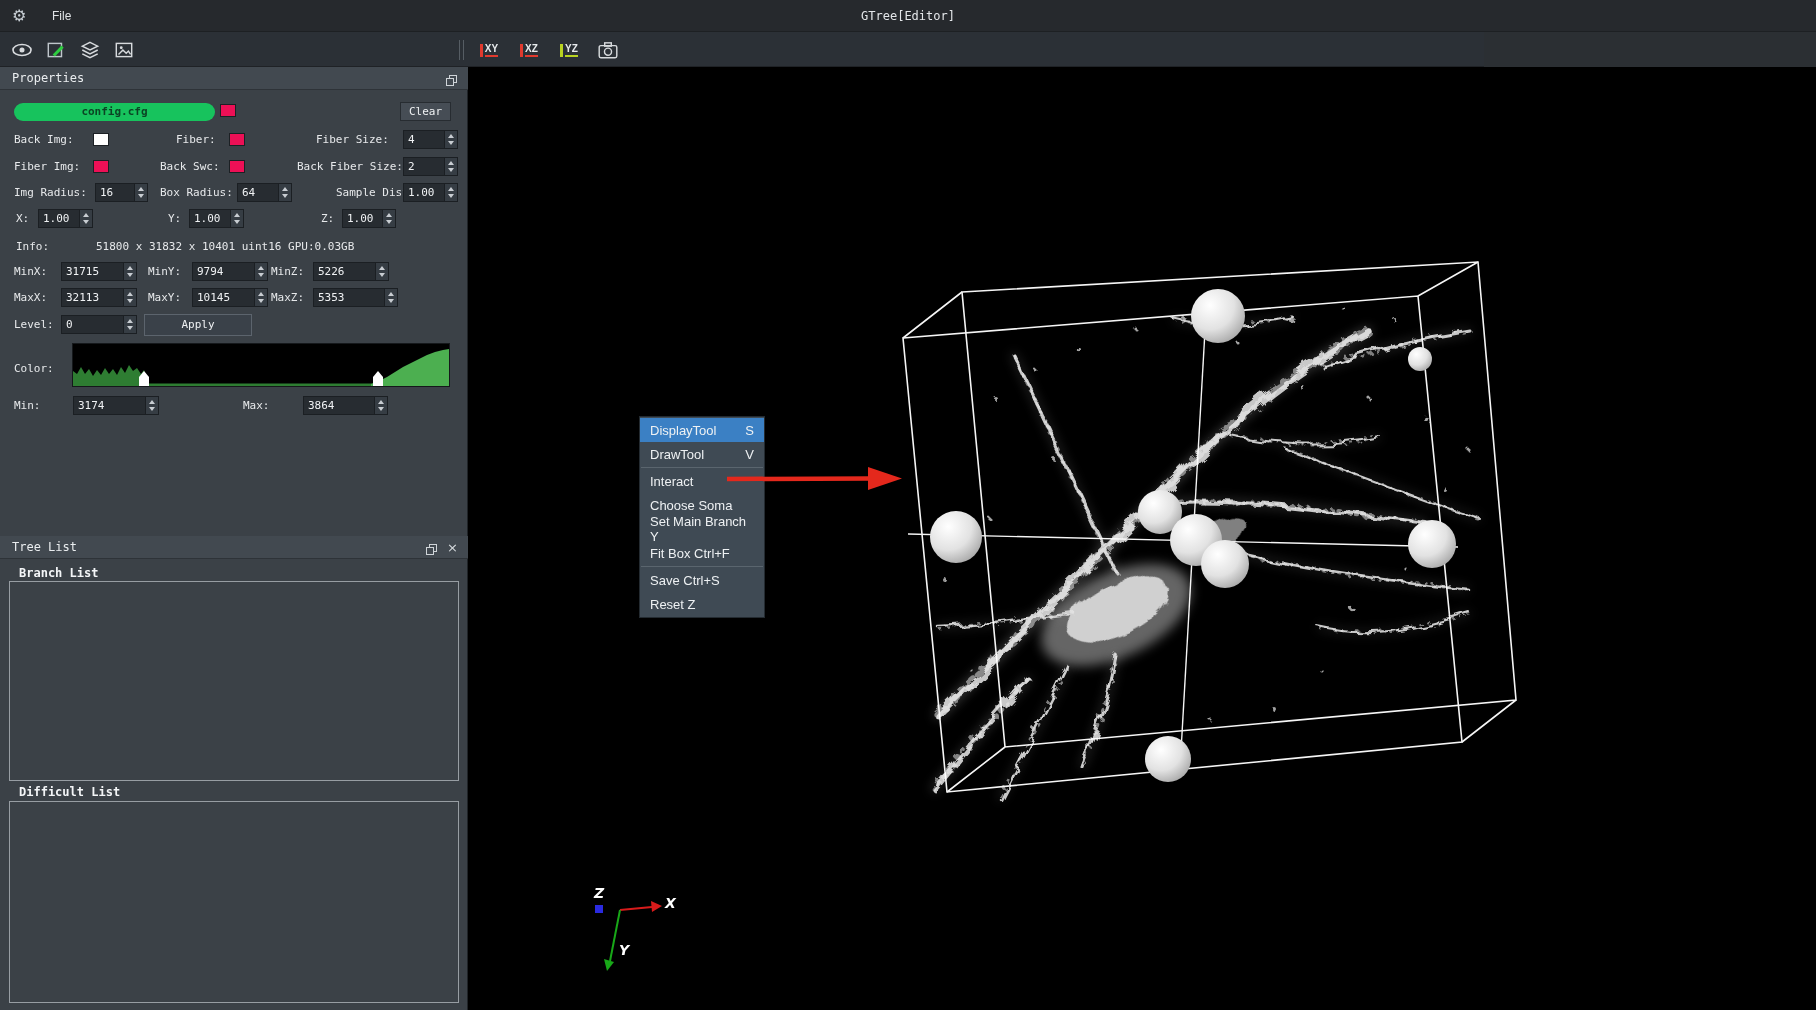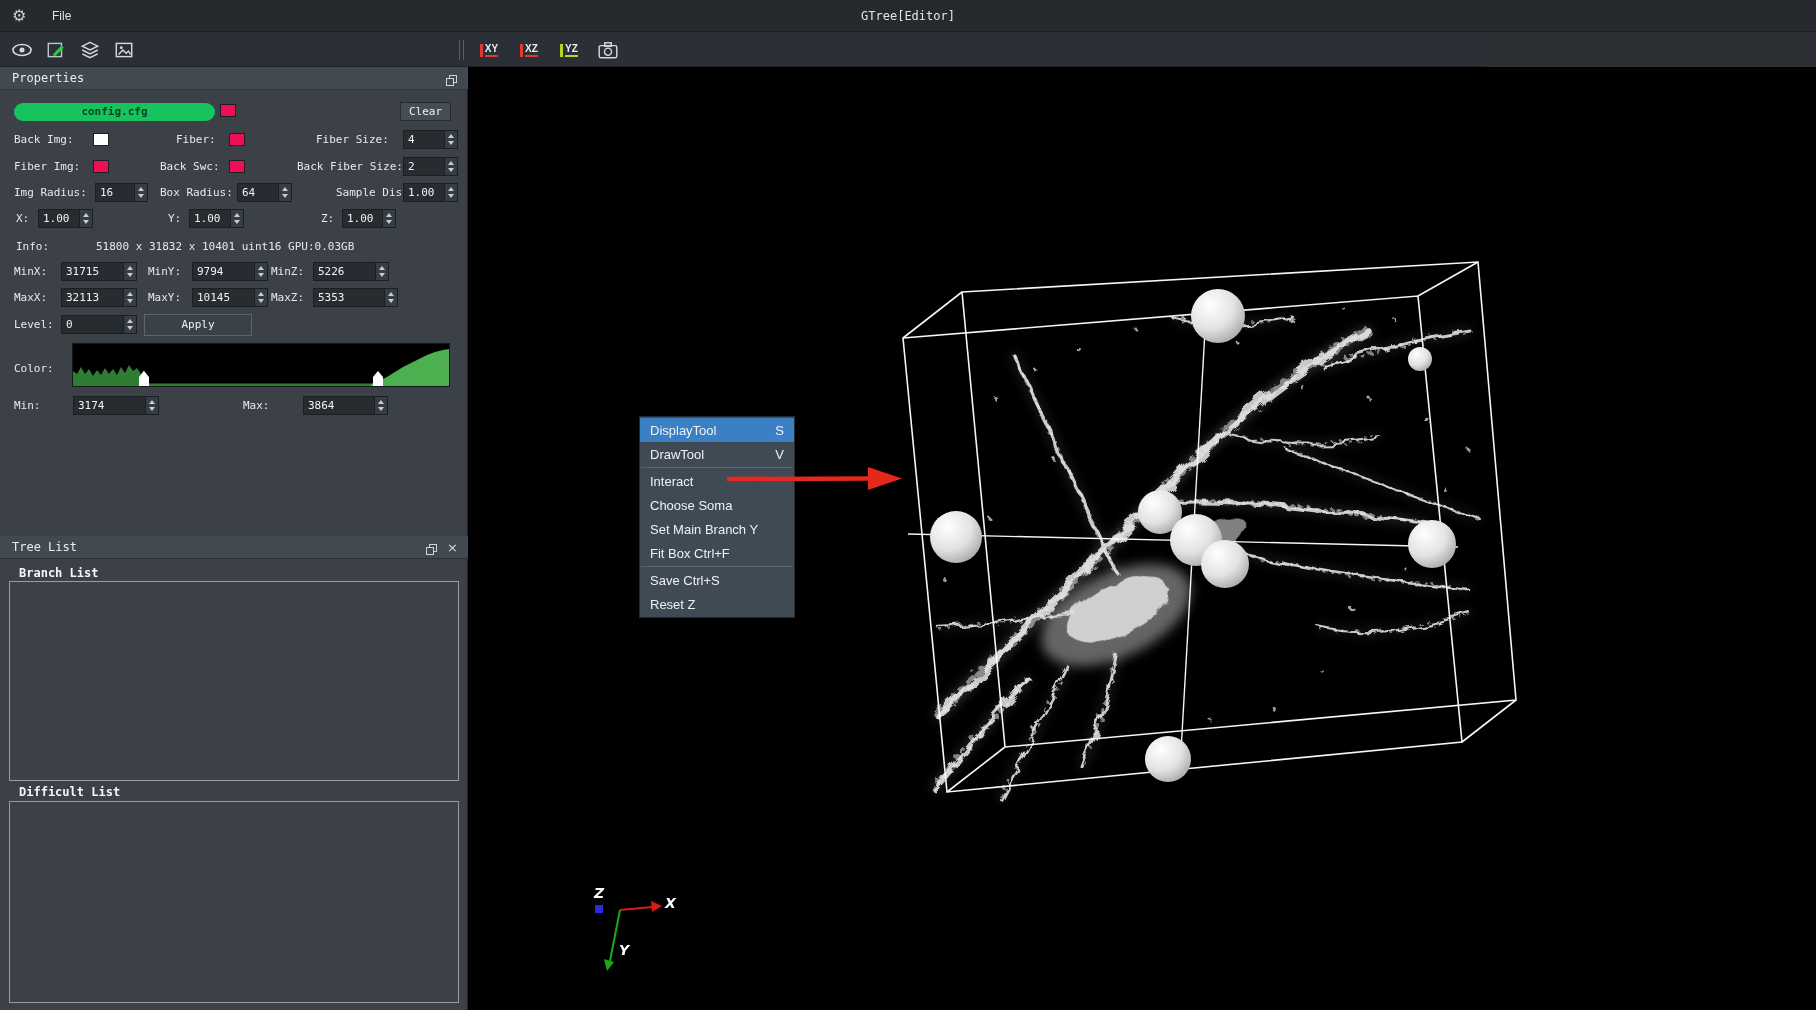--- a/index.html
+++ b/index.html
@@ -57,21 +57,21 @@
   .config-btn{position:absolute;border-radius:9px;font-size:11px;font-weight:bold;
     color:#0b4424;text-align:center;line-height:18px;cursor:default;}
   .hist{position:absolute;background:#000;border:1px solid #15181b;}
   .grouplabel{position:absolute;font-weight:bold;font-size:12px;color:#f3f5f7;white-space:nowrap;}
   .groupbox{position:absolute;border:1px solid #979da3;}
 
   
   .viewport{position:absolute;left:468px;top:67px;width:1348px;height:943px;background:#000;overflow:hidden;}
   .scene{position:absolute;left:0;top:0;}
 
-  .context-menu{position:absolute;left:171px;top:349px;width:156px;background:#3f4a54;
+  .context-menu{position:absolute;left:171px;top:349px;width:126px;background:#3f4a54;
     border:1px solid #242b31;box-shadow:2px 3px 8px rgba(0,0,0,.55);padding:1px 0;z-index:50;
     font-family:"Liberation Sans",sans-serif;}
   .menu-item{height:24px;display:flex;align-items:center;padding:0 10px;color:#eef1f3;font-size:13px;cursor:default;}
   .menu-item .mi-short{margin-left:auto;}
   .menu-sep{height:1px;background:#5a656e;margin:1px 1px;}
 
   .red-arrow{position:absolute;left:250px;top:392px;z-index:60;pointer-events:none;}
 </style>
 </head>
 <body>

